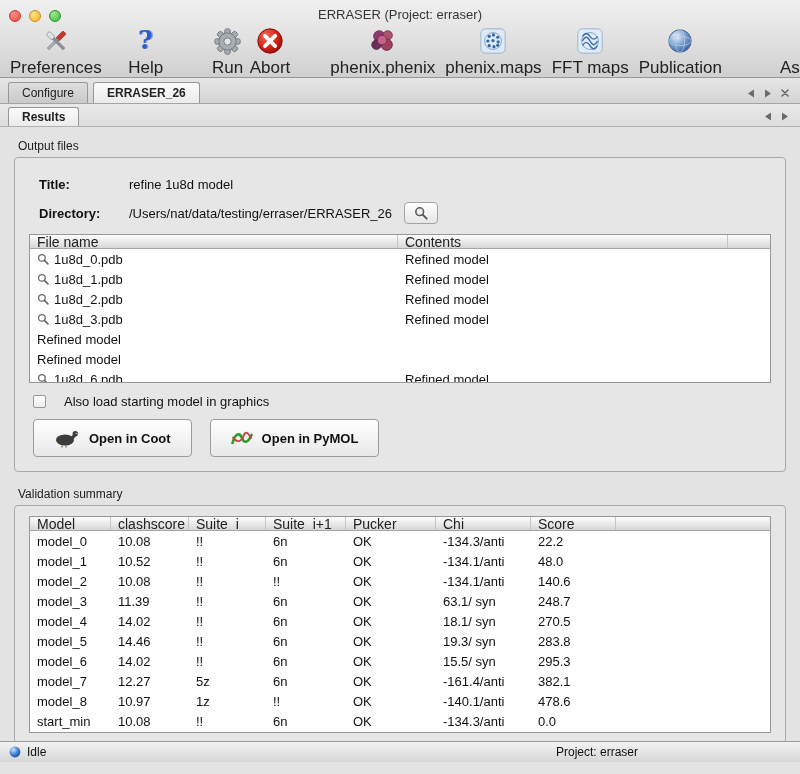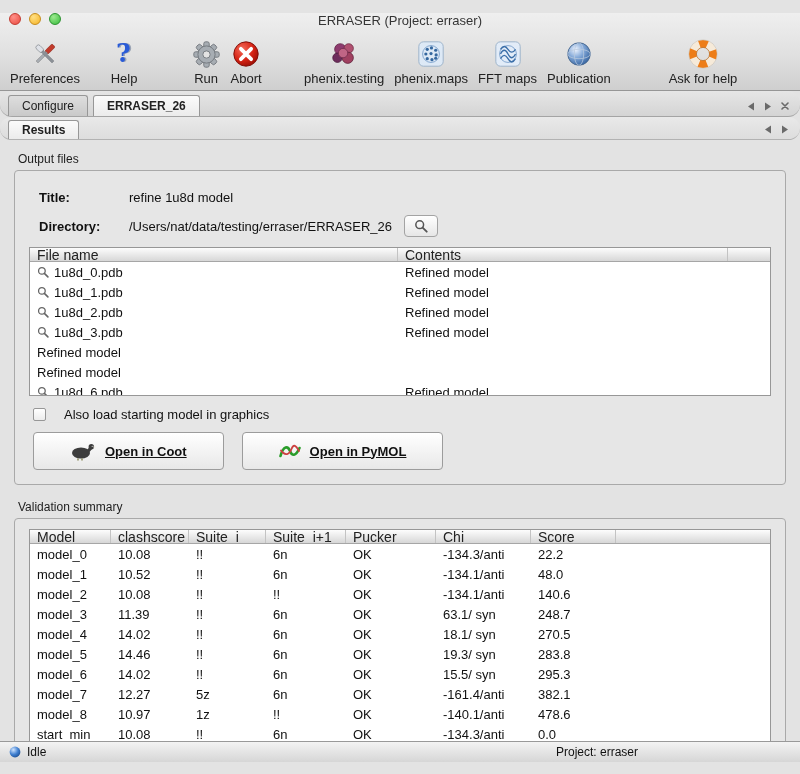--- a/index.html
+++ b/index.html
@@ -7,35 +7,35 @@
   body {
     width:800px; height:774px; overflow:hidden;
     font-family:"Liberation Sans", sans-serif;
     background:#e4e4e4; color:#111;
     -webkit-user-select:none; user-select:none;
   }
   .window { position:relative; width:800px; height:774px; overflow:hidden; background:#e3e3e3; }
 
   
   .chrome { background:linear-gradient(#efefef 0%, #e0e0e0 55%, #cfcfcf 100%); border-bottom:1px solid #969696; }
-  .titlebar { height:22px; position:relative; display:flex; align-items:flex-start;margin-top:13px; }
+  .titlebar { height:22px; position:relative; display:flex; align-items:flex-end; }
   .traffic { display:flex; gap:8px; padding-left:9px; z-index:2; }
   .tl { width:12px; height:12px; border-radius:50%; cursor:default; }
   .tl.close { background:radial-gradient(circle at 35% 30%, #ff8f88, #ea4b40); border:1px solid #c33b31; }
   .tl.min   { background:radial-gradient(circle at 35% 30%, #ffe084, #f6b324); border:1px solid #c68d1d; }
   .tl.max   { background:radial-gradient(circle at 35% 30%, #9cea8f, #38bb3c); border:1px solid #2c9330; }
   .win-title { position:absolute; left:60px; right:60px; text-align:center; font-size:13px; color:#353535; }
 
   .toolbar { height:55px; display:flex; align-items:flex-start; padding:2px 8px 0 6px; }
   .tb-item { display:flex; flex-direction:column; align-items:center; cursor:default; }
   .tb-icon { width:36px; height:34px; display:flex; align-items:center; justify-content:center; }
-  .tb-label { font-size:13px; color:#222; white-space:nowrap; margin-top:0px; }
-
-  
-  .tabbar { display:flex; align-items:flex-end; background:linear-gradient(#e6e6e6,#d4d4d4); border-bottom:1px solid #a4a4a4; padding:20px 8px 0 8px; height:26px;border-radius:12px; }
+  .tb-label { font-size:17px; color:#222; white-space:nowrap; margin-top:0px; }
+
+  
+  .tabbar { display:flex; align-items:flex-end; background:linear-gradient(#e6e6e6,#d4d4d4); border-bottom:1px solid #a4a4a4; padding:20px 8px 0 8px; height:26px; }
   .tabbar.sub { background:linear-gradient(#e9e9e9,#dddddd); height:23px; border-bottom:1px solid #b2b2b2; }
   .tab { height:21px; padding:0 13px; display:flex; align-items:center; font-size:12px; color:#222;
          border:1px solid #979797; border-bottom:none; border-radius:3px 3px 0 0;
          background:linear-gradient(#dedede,#c9c9c9); margin-right:5px; cursor:default; }
   .tab.active { background:linear-gradient(#fbfbfb,#ebebeb); font-weight:bold; }
   .tabbar.sub .tab { height:19px; }
   .tab-ctrls { margin-left:auto; display:flex; align-items:center; gap:7px; padding:0 2px 5px 0; }
   .tab-ctrl { width:10px; height:10px; display:flex; align-items:center; justify-content:center; cursor:default; }
 
   
@@ -64,23 +64,23 @@
 
   
   .c-model{width:81px;} .c-clash{width:78px;} .c-si{width:77px;} .c-si1{width:80px;}
   .c-pucker{width:90px;} .c-chi{width:95px;} .c-score{width:85px;} .c-rest{flex:1; border-right:none;}
 
   
   .check-row { display:flex; align-items:center; gap:18px; margin:11px 0 10px 8px; font-size:13px; }
   .checkbox { width:13px; height:13px; border:1px solid #979797; border-radius:2px;
               background:linear-gradient(#ffffff,#ececec); cursor:default; }
   .btn-row { display:flex; gap:18px; margin:4px 0 4px 8px; }
-  .mac-btn { display:flex; align-items:center; gap:9px; height:38px; padding:0 36px;
+  .mac-btn { display:flex; align-items:center; gap:9px; height:38px; padding:0 20px;
              font-family:"Liberation Sans", sans-serif; font-size:13px; font-weight:bold; color:#111;
-             background:linear-gradient(#ffffff,#e8e8e8); border:1px solid #9c9c9c; border-radius:4px; cursor:default;text-decoration:underline; }
+             background:linear-gradient(#ffffff,#e8e8e8); border:1px solid #9c9c9c; border-radius:4px; cursor:default; }
 
   .gap { height:15px; }
 
   
   .statusbar { position:absolute; left:0; right:0; bottom:12px; height:21px;
                background:linear-gradient(#f3f3f3,#d6d6d6); border-top:1px solid #999;
                display:flex; align-items:center; font-size:12px; padding:0 9px; }
   .status-left { display:flex; align-items:center; gap:6px; }
   .status-project { position:absolute; left:556px; }
 </style>
@@ -162,21 +162,21 @@
       <div class="tb-item" style="margin-left:40px">
         <span class="tb-icon">
           <svg width="30" height="30" viewBox="0 0 32 32">
             <circle cx="12" cy="11" r="6" fill="#8e3a6e" stroke="#5c1f42" stroke-width="0.8"></circle>
             <circle cx="21" cy="10" r="5" fill="#b05070" stroke="#6e2a42" stroke-width="0.8"></circle>
             <circle cx="9" cy="20" r="5" fill="#6d2d5c" stroke="#48173a" stroke-width="0.8"></circle>
             <circle cx="20" cy="20" r="6" fill="#a04060" stroke="#5c1f38" stroke-width="0.8"></circle>
             <circle cx="15" cy="15" r="5" fill="#c06585" stroke="#6e2a4a" stroke-width="0.8"></circle>
           </svg>
         </span>
-        <span class="tb-label">phenix.testing</span>
+        <span class="tb-label">phenix.phenix</span>
       </div>
 
       <div class="tb-item" style="margin-left:10px">
         <span class="tb-icon">
           <svg width="30" height="30" viewBox="0 0 32 32">
             <rect x="3" y="3" width="26" height="26" rx="5" fill="#dde9f6" stroke="#9ab1c9"></rect>
             <circle cx="16" cy="16" r="9" fill="none" stroke="#7fa3cd" stroke-width="1"></circle>
             <g fill="#34679f">
               <circle cx="12" cy="11" r="1.7"></circle>
                 <circle cx="16.5" cy="9.5" r="1.7"></circle>

